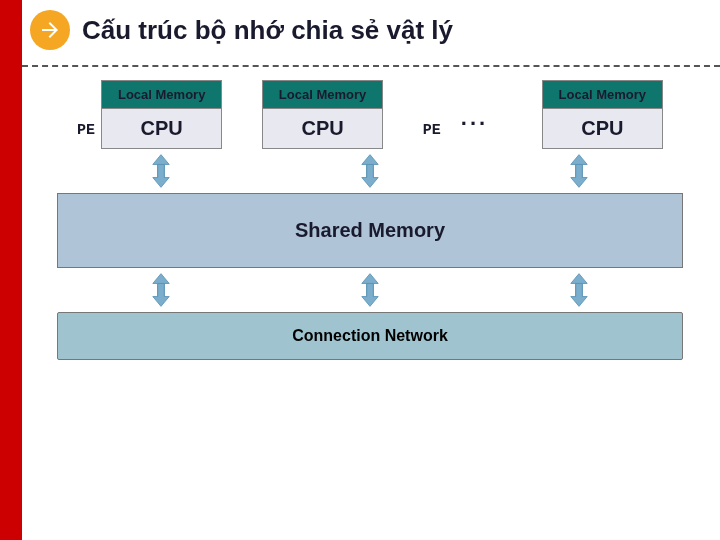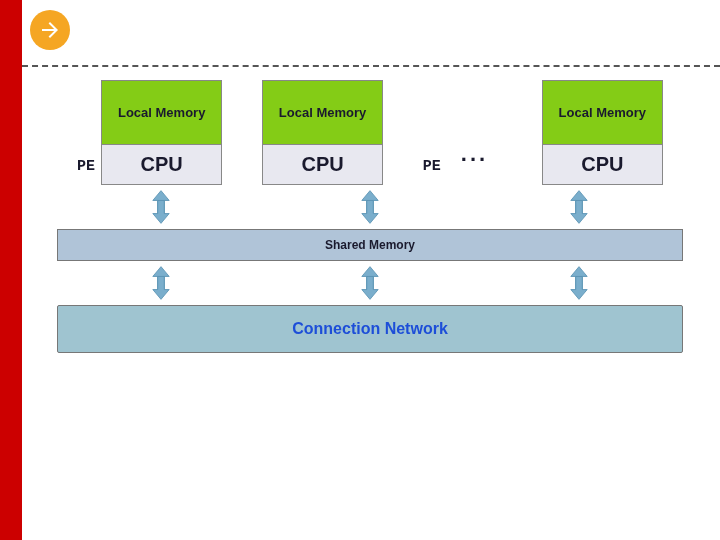--- a/index.html
+++ b/index.html
@@ -90,23 +90,23 @@
 
     .local-memory-cpu {
       display: flex;
       flex-direction: column;
       align-items: center;
       border: 1.5px solid #888;
       background: #e8e8f0;
     }
 
     .local-memory-box {
-      background: #84cc16;
+      background: #0f766e;
       border-bottom: 1.5px solid #888;
-      padding: 24px 16px;
+      padding: 6px 16px;
       font-size: 13px;
       font-weight: bold;
       color: #1a1a2e;
       text-align: center;
       white-space: nowrap;
     }
 
     .cpu-box {
       padding: 8px 24px;
       font-size: 20px;
@@ -126,38 +126,38 @@
       font-weight: bold;
       color: #1a1a2e;
       letter-spacing: 3px;
     }
 
     
     .shared-memory-bar {
       background: #b0c4d8;
       border: 1.5px solid #777;
       width: 92%;
-      padding: 8px 0;
-      text-align: center;
-      font-size: 12px;
+      padding: 25px 0;
+      text-align: center;
+      font-size: 20px;
       font-weight: bold;
       color: #1a1a2e;
       margin-top: 0;
     }
 
     
     .connection-network-bar {
       background: #9fc4d0;
       border: 1.5px solid #777;
       width: 92%;
       padding: 14px 5px;
       text-align: center;
       font-size: 16px;
       font-weight: bold;
-      color: #1d4ed8;
+      color: #000000;
       margin-top: 0;
       border-radius: 2px;
     }
 
     
     .arrow-svg {
       width: 36px;
       height: 36px;
     }
 
@@ -202,20 +202,21 @@
 <body>
 
 <div class="red-bar"></div>
 
 <div class="header">
   <div class="arrow-circle">
     <svg viewBox="0 0 24 24" fill="white">
       <path d="M12 4l-1.41 1.41L16.17 11H4v2h12.17l-5.58 5.59L12 20l8-8-8-8z"></path>
     </svg>
   </div>
+  <span class="title">Cấu trúc bộ nhớ chia sẻ vật lý</span>
 </div>
 
 <div class="dashed-line"></div>
 
 <div class="diagram">
 
   <div class="pe-blocks-container">
 
     <div class="pe-unit">
       <span class="pe-label">PE</span>

